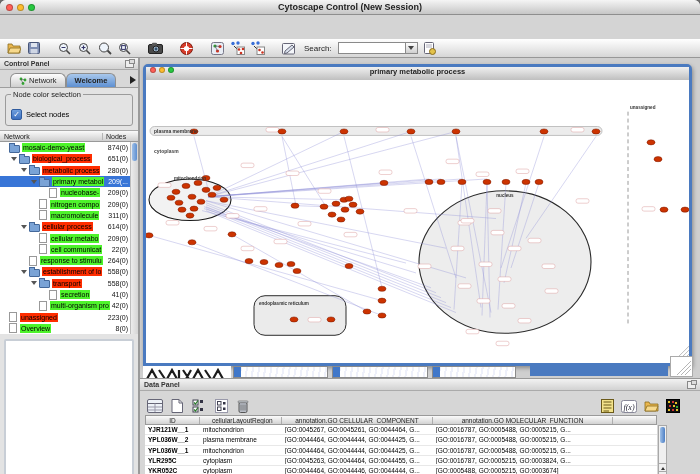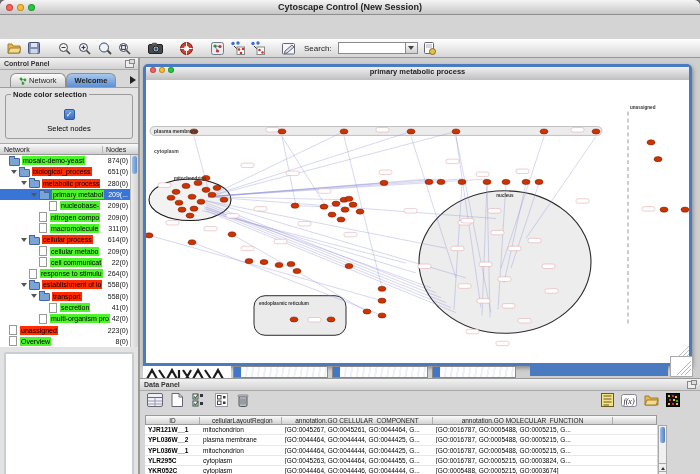--- a/index.html
+++ b/index.html
@@ -31,28 +31,28 @@
               font-size:7px;font-weight:bold;color:#333;display:flex;align-items:center;padding:0 4px;}
   .float-ic{margin-left:auto;width:7px;height:6px;border:1px solid #888;background:#eee;position:relative;}
   .float-ic::after{content:"";position:absolute;right:-2px;top:-2px;width:4px;height:3px;border:1px solid #888;background:#ddd;}
   .ctabs{height:16px;display:flex;align-items:flex-end;padding:1px 2px 0 10px;background:#d8d8d8;border-bottom:1px solid #9e9e9e;gap:0;}
   .ctab{height:13px;display:flex;align-items:center;gap:2px;padding:0 8px;font-size:7.5px;color:#222;
         border:1px solid #8f8f8f;border-bottom:none;border-radius:6px 6px 0 0;background:linear-gradient(#fdfdfd,#cfcfcf);}
   .ctab.sel{background:linear-gradient(#a9c8ec,#5e90d2);font-weight:bold;}
   .tab-arrow{margin-left:auto;width:0;height:0;border-top:4px solid transparent;border-bottom:4px solid transparent;border-left:6px solid #222;margin-bottom:3px;}
   .netglyph{width:8px;height:8px;flex:none;}
   .groupbox{margin:6px 5px 4px 5px;border:1px solid #9b9b9b;border-radius:3px;position:relative;padding:8px 5px 5px 5px;}
-  .legend{position:absolute;top:-5px;left:5px;background:#e3e3e3;padding:0 2px;font-size:7.5px;font-weight:bold;color:#222;}
+  .legend{position:absolute;top:-5px;left:5px;background:#e3e3e3;padding:0 2px;font-size:7.5px;font-weight:normal;color:#222;}
   .combo{height:13px;border:1px solid #8a8a8a;border-radius:3px;background:linear-gradient(#fff,#dcdcdc);
          display:flex;align-items:center;font-size:7.5px;padding-left:5px;position:relative;}
   .combo .stepper{position:absolute;right:1px;top:1px;bottom:1px;width:9px;border-radius:2px;
                   background:linear-gradient(#8cb4e8,#4d7fc4);display:flex;flex-direction:column;align-items:center;justify-content:center;gap:1px;}
   .stepper i{display:block;width:0;height:0;border-left:2.5px solid transparent;border-right:2.5px solid transparent;}
   .stepper .up{border-bottom:3px solid #fff}.stepper .dn{border-top:3px solid #fff}
-  .checkrow{display:flex;align-items:center;gap:4px;margin-top:6px;font-size:7.5px;flex-direction:column;}
+  .checkrow{display:flex;align-items:center;gap:4px;margin-top:6px;font-size:7.5px;}
   .checkbox{width:9px;height:9px;border-radius:2px;background:linear-gradient(#6f9fdd,#3b6fc0);border:1px solid #2f5b9e;
             color:#fff;font-size:8px;line-height:9px;text-align:center;flex:none;}
   .checkbox.on::after{content:"\2713";}
   .tree-head{height:10px;display:flex;background:linear-gradient(#fafafa,#cfcfcf);border-top:1px solid #aaa;border-bottom:1px solid #999;
              font-size:7px;color:#222;align-items:center;}
   .tree-head .c1{flex:1;padding-left:4px;border-right:1px solid #b5b5b5;}
   .tree-head .c2{width:32px;padding-left:3px;}
   .tree{height:192px;background:#fff;position:relative;overflow:hidden;}
   .trow{display:flex;align-items:center;height:11.3px;font-size:7px;white-space:nowrap;}
   .trow.sel{background:#3875d7;}
@@ -80,21 +80,21 @@
   
   .strip{position:absolute;top:308px;left:0;right:0;height:12px;}
   .zigzag{position:absolute;left:3px;top:0;width:88px;height:12px;background:#fff;}
   .thumb{position:absolute;top:0;height:12px;background:#fff;border:1px solid #8a8a8a;box-sizing:border-box;
          background-image:repeating-linear-gradient(100deg,#eef0fa 0 2px,#ffffff 2px 6px);}
   .thumb::before{content:"";position:absolute;left:0;top:0;bottom:0;width:7px;background:#4077c9;}
   .bluebar{position:absolute;left:390px;top:0;width:138px;height:10px;background:#4a7ac0;}
   .gripbox{position:absolute;left:530px;top:-10px;width:23px;height:21px;background:#fff;border:1px solid #aaa;box-sizing:border-box;}
   
   .dpanel{position:absolute;left:0;right:0;top:320px;height:114px;background:#d6d6d6;border-top:1px solid #999;}
-  .dtoolbar{height:24px;display:flex;align-items:flex-start;gap:4px;padding:0 6px;}
+  .dtoolbar{height:24px;display:flex;align-items:flex-end;gap:4px;padding:0 6px;}
   .dico{width:18px;height:18px;display:flex;align-items:center;justify-content:center;flex:none;}
   .dright{margin-left:auto;display:flex;gap:4px;padding-right:12px;}
   .dtable{position:absolute;left:5px;top:36px;width:512px;}
   .dhead{display:flex;height:10px;background:linear-gradient(#fbfbfb,#d2d2d2);border:1px solid #9a9a9a;box-sizing:border-box;
          font-size:6.5px;color:#222;align-items:center;text-align:center;}
   .dhead div{border-right:1px solid #adadad;overflow:hidden;white-space:nowrap;}
   .drow{display:flex;height:9.3px;background:#fff;border-bottom:1px solid #e8e8e8;font-size:6.5px;align-items:center;white-space:nowrap;}
   .c-id{width:54px;flex:none;padding-left:3px;box-sizing:border-box;font-weight:bold;}
   .c-rg{width:82px;flex:none;padding-left:4px;box-sizing:border-box;}
   .c-cc{width:151px;flex:none;padding-left:4px;box-sizing:border-box;overflow:hidden;}

